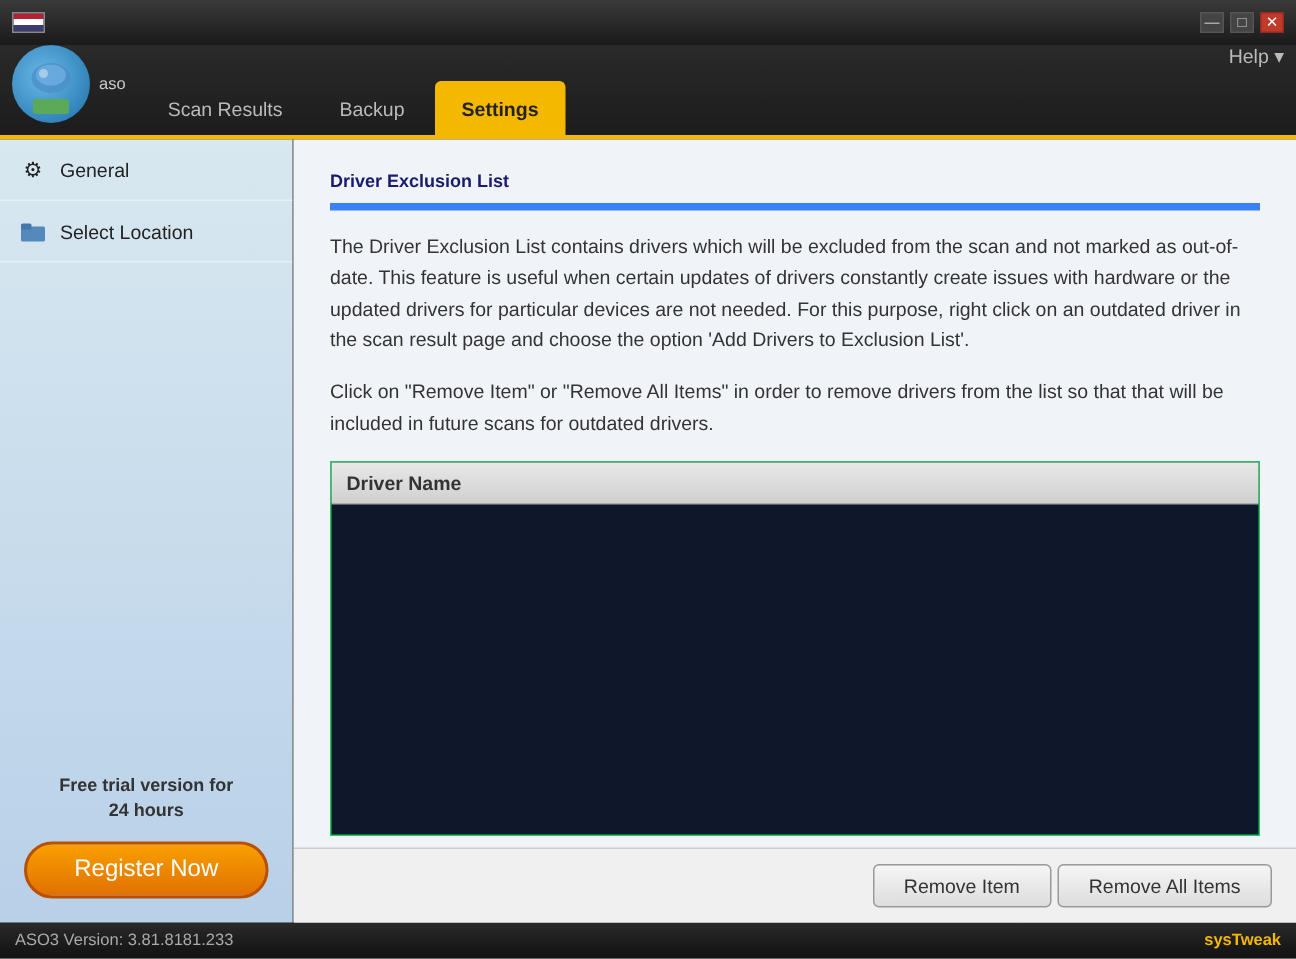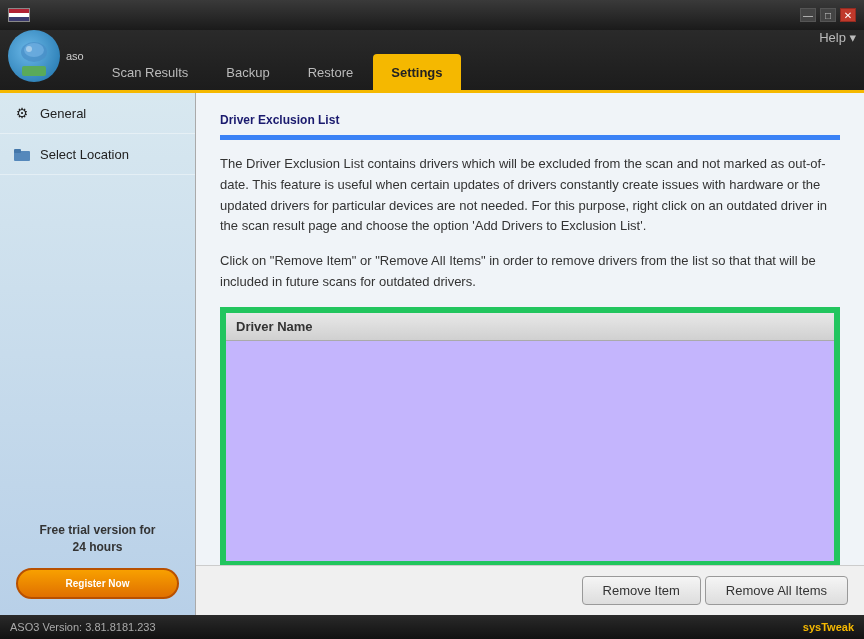--- a/index.html
+++ b/index.html
@@ -75,37 +75,37 @@
       font-size: 14px; flex-shrink: 0;
     }
     .sidebar-item-arrow { margin-left: auto; font-size: 10px; }
     .sidebar-spacer { flex: 1; }
     .sidebar-trial {
       text-align: center; padding: 12px; color: #333; font-size: 12px; font-weight: bold; line-height: 1.4;
     }
     .register-btn {
       margin: 0 16px 16px; background: linear-gradient(to bottom, #f8a000, #e07000);
       border: 2px solid #b85000; border-radius: 20px; padding: 8px 0; text-align: center;
-      color: white; font-weight: bold; font-size: 10px; cursor: pointer;
+      color: white; font-weight: normal; font-size: 16px; cursor: pointer;
     }
 
     
     .content-area {
       flex: 1; background: #f0f4f8; display: flex; flex-direction: column;
     }
     .content-inner { flex: 1; padding: 20px 24px; overflow: auto; }
     .content-title {
       font-size: 12px; font-weight: bold; color: #1a1a6e; margin-bottom: 14px;
       border-bottom: 5px solid #3b82f6; padding-bottom: 8px;
     }
     .content-desc { color: #333; line-height: 1.6; font-size: 13px; margin-bottom: 14px; }
 
     
     .driver-table {
-      border: 6px solid #22c55e; background: #c4b5fd; width: 100%;
+      border: 1px solid #22c55e; background: #0f172a; width: 100%;
     }
     .driver-table-header {
       display: flex; background: linear-gradient(to bottom, #e8e8e8, #d0d0d0);
       border-bottom: 1px solid #aaa; padding: 6px 10px; font-weight: bold; color: #333; font-size: 13px;
     }
     .driver-table-body { min-height: 220px; }
 
     
     .bottom-bar {
       background: #f0f0f0; border-top: 1px solid #ccc; display: flex;
@@ -150,23 +150,20 @@
       </svg>
     </div>
     <span class="logo-text">aso</span>
   </div>
   <div class="nav-tabs">
     <div class="nav-tab">
       <span>Scan Results</span>
     </div>
     <div class="nav-tab">
       <span>Backup</span>
-    </div>
-    <div class="nav-tab">
-      <span>Restore</span>
     </div>
     <div class="nav-tab active">
       <span>Settings</span>
     </div>
   </div>
   <div class="help-btn">Help ▾</div>
 </div>
 
 <div class="accent-line"></div>
 

